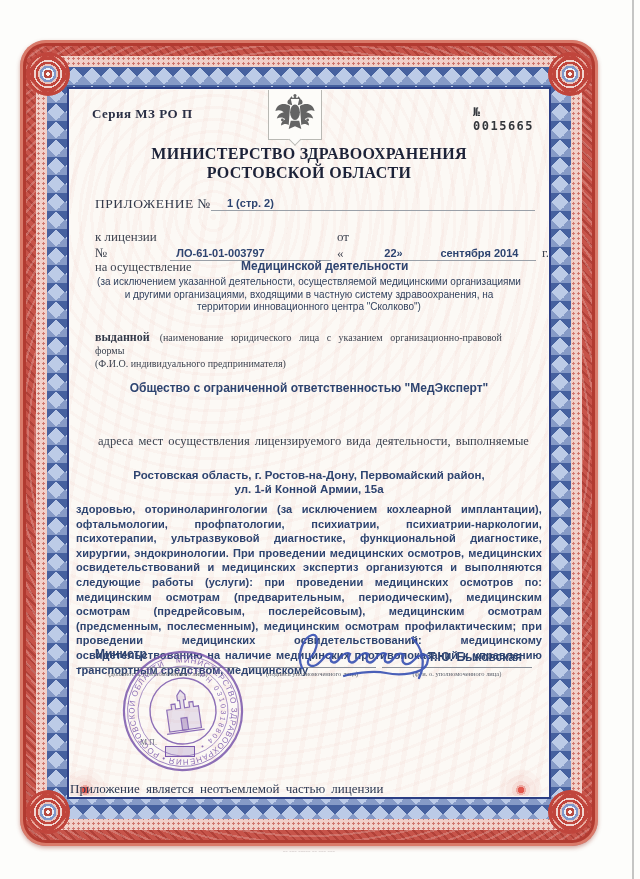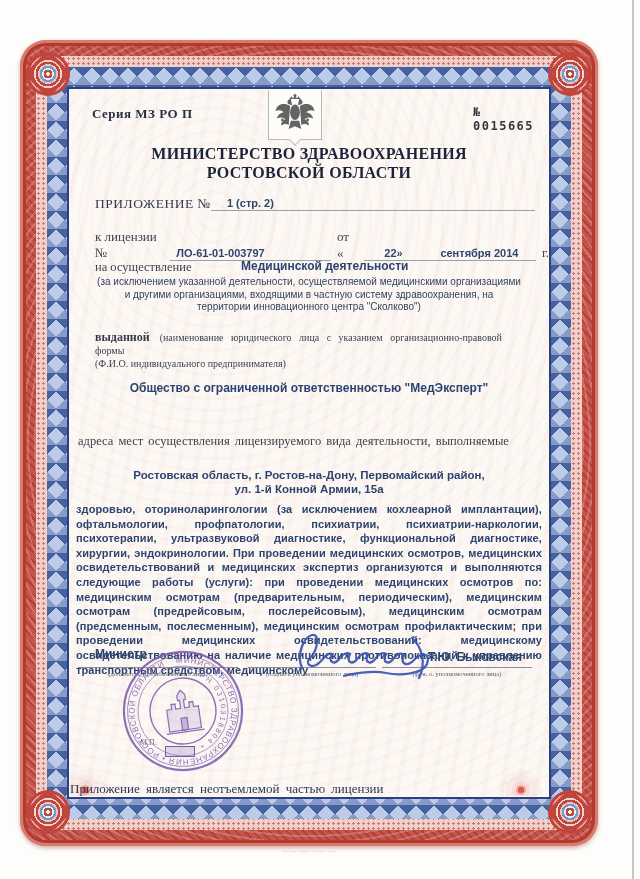--- a/index.html
+++ b/index.html
@@ -85,21 +85,21 @@
   .act-note{left:0;top:186px;width:100%;text-align:center;
     font-family:"Liberation Sans", sans-serif;font-size:10px;line-height:12.5px;
     color:#33435f;font-weight:500;}
 
   .issued{left:25px;top:241px;width:438px;font-size:10px;line-height:13px;color:#3d4350;}
   .issued b{font-size:12px;font-weight:bold;color:#333a4a;margin-right:10px;}
   .issued .sp{word-spacing:5px;}
 
   .org{left:0;top:291px;width:100%;text-align:center;font-size:12px;}
 
-  .addr-label{left:8px;top:344px;width:438px;font-size:12.5px;line-height:15.5px;word-spacing:2px;}
+  .addr-label{left:28px;top:344px;width:438px;font-size:12.5px;line-height:15.5px;word-spacing:2px;}
   .addr-value{left:0;top:378px;width:100%;text-align:center;font-size:11.5px;line-height:14px;}
 
   .works{left:6px;top:412px;width:466px;font-size:11px;line-height:14.6px;
     text-align:justify;letter-spacing:.1px;}
 
   .minister{left:25px;top:557px;font-size:12px;}
   .fio{left:340px;top:560px;width:130px;text-align:center;font-size:12px;}
   .cap{position:absolute;border-top:1px solid #8a8f98;text-align:center;
     font-size:6.5px;color:#5a5f6a;padding-top:2px;font-family:"Liberation Serif", serif;}
   .cap1{left:8px;top:577px;width:160px;}

